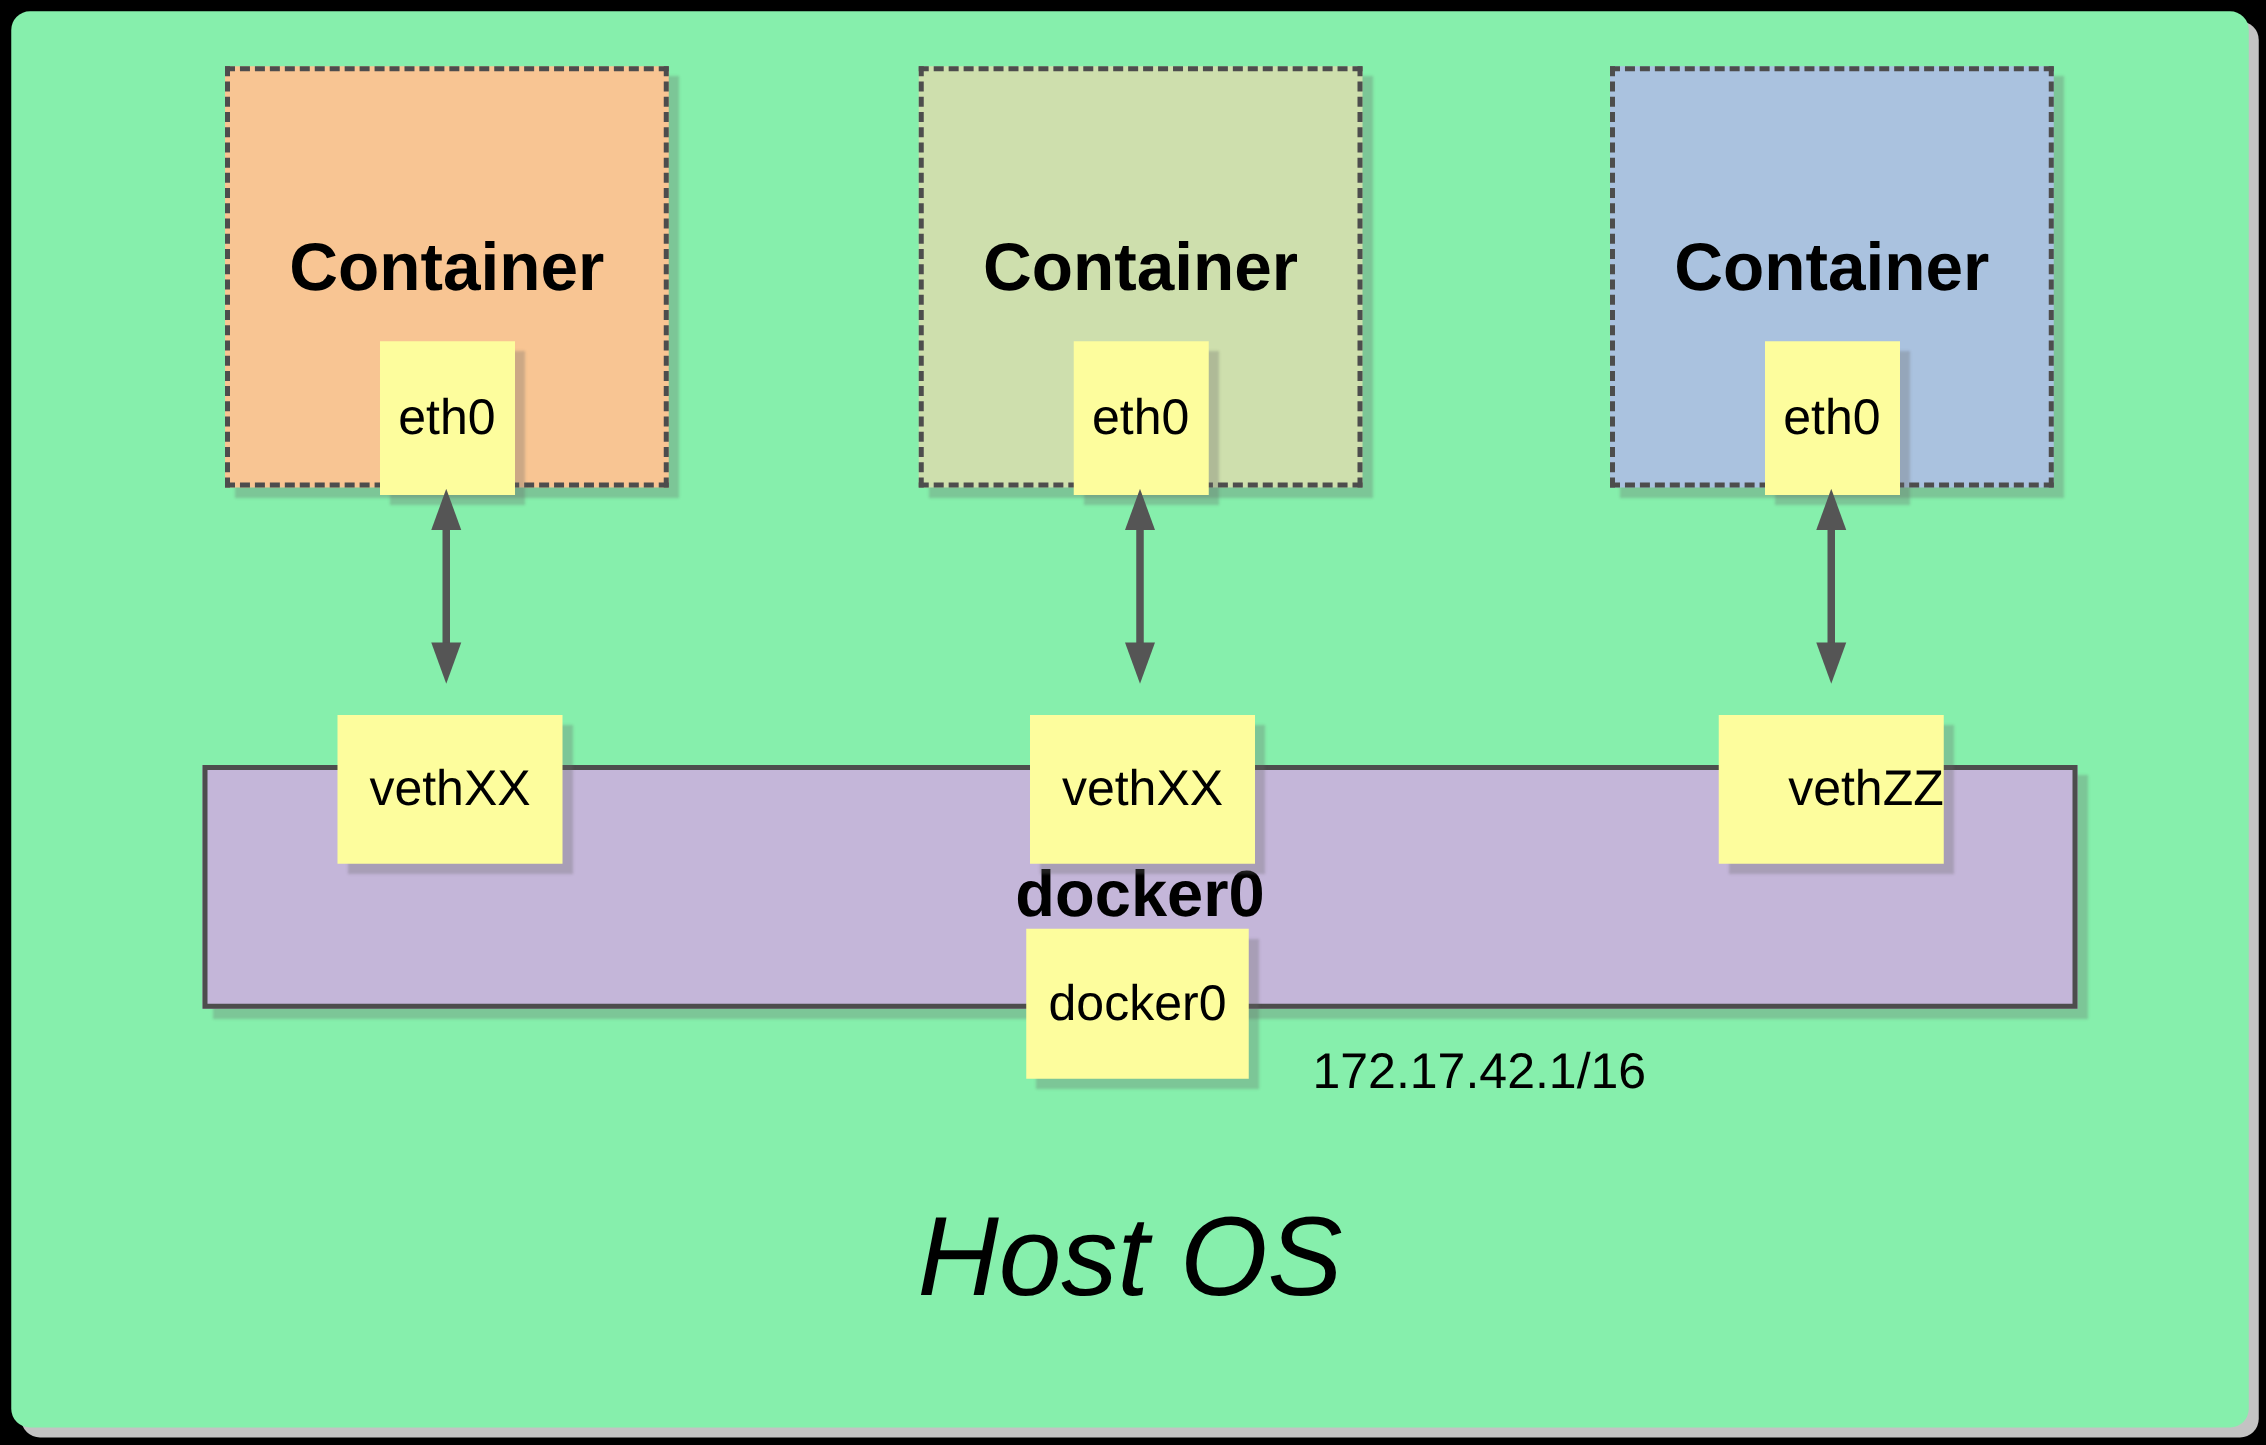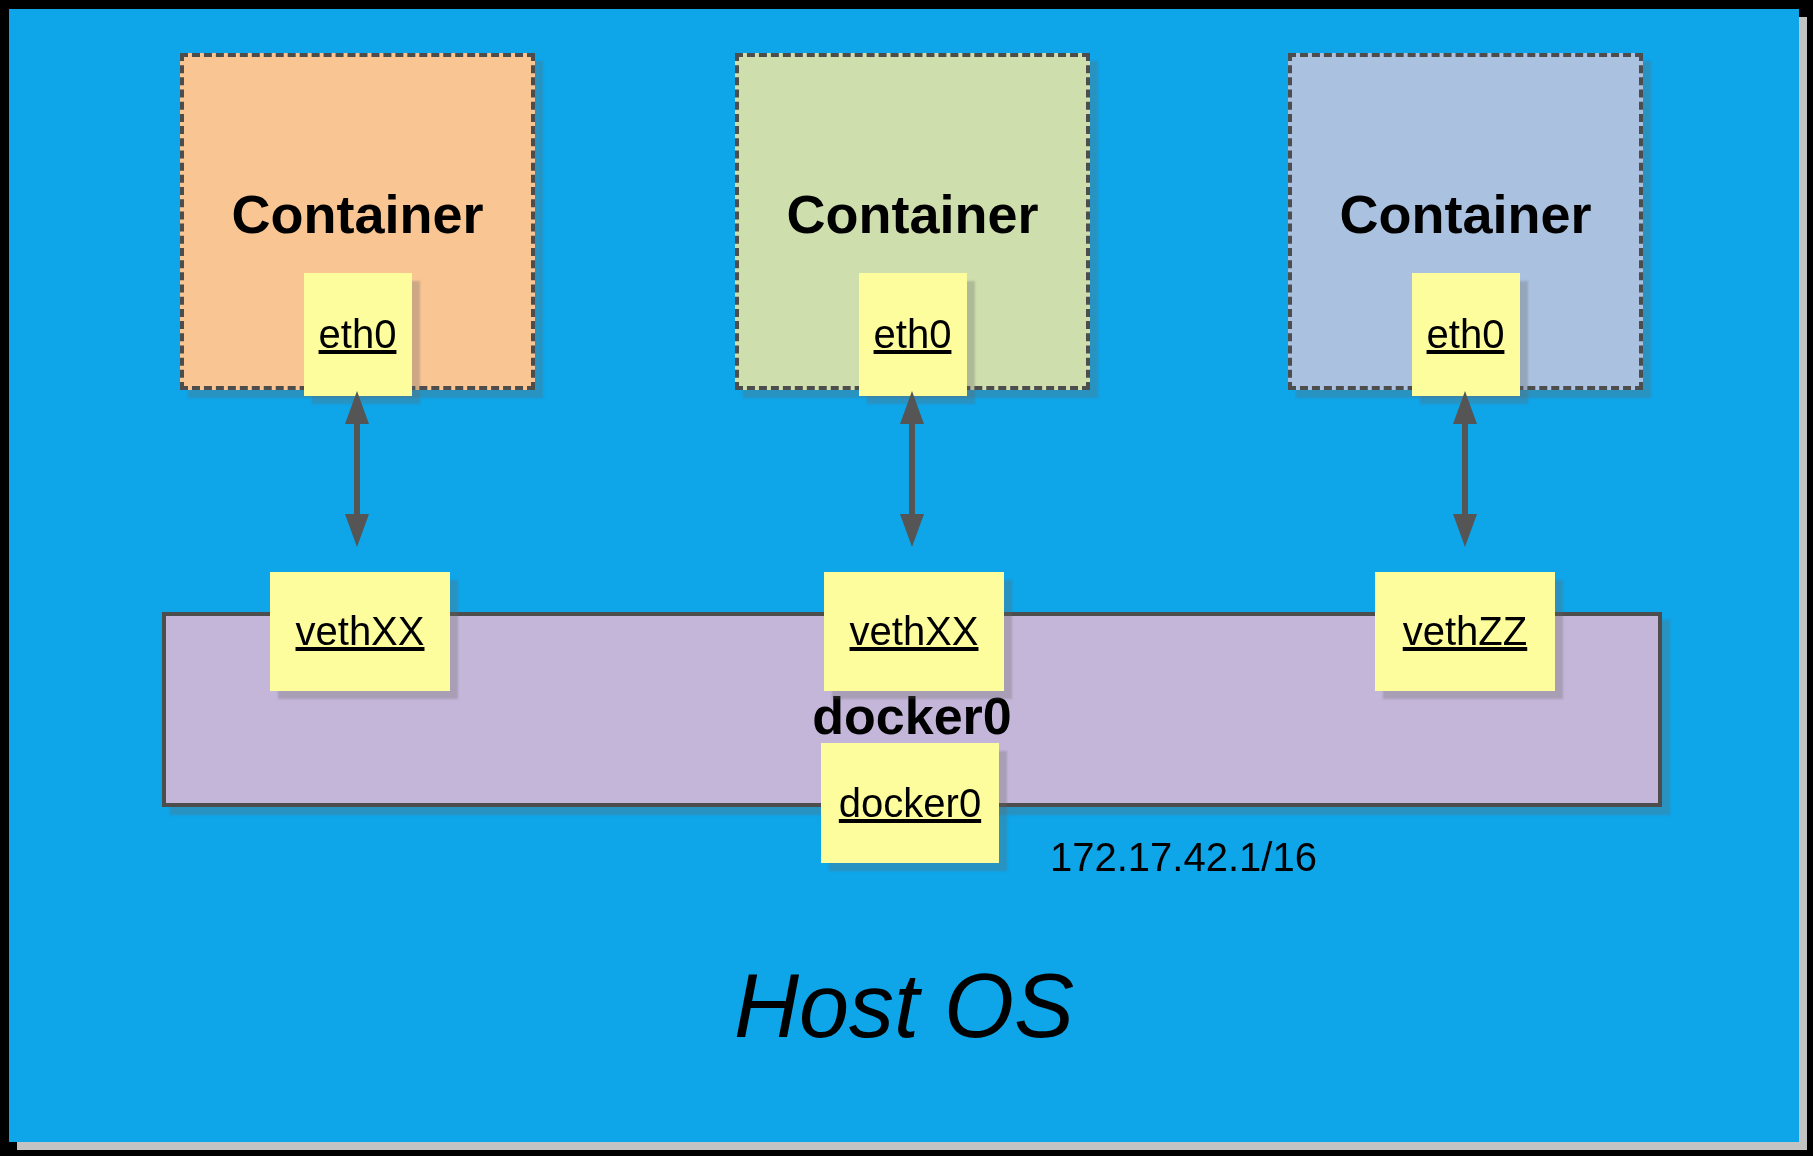--- a/index.html
+++ b/index.html
@@ -28,32 +28,32 @@
   .container-box.c3{left:1279px;}
   .container-title{
     position:absolute;left:0;top:128px;width:100%;
     text-align:center;font-size:54px;font-weight:bold;color:#000;
     line-height:1.1;
   }
   .note{
     background:#FDFD9D;
     box-shadow:8px 8px 2px rgba(102,102,102,0.30);
     display:flex;align-items:center;justify-content:center;
-    font-size:40px;color:#000;box-sizing:border-box;text-decoration:underline;
+    font-size:40px;color:#000;box-sizing:border-box;
   }
   .eth{
     position:absolute;left:50%;margin-left:-54px;bottom:-10px;
     width:108px;height:123px;
   }
   .veth{
     position:absolute;top:563px;width:180px;height:119px;z-index:3;
   }
   .veth.v1{left:261px;}
   .veth.v2{left:815px;}
-  .veth.v3{left:1366px;}
+  .veth.v3{left:1366px;justify-content:flex-end;}
   .arrow{
     position:absolute;top:381px;width:30px;height:158px;z-index:1;
   }
   .arrow.a1{left:333px;}
   .arrow.a2{left:888px;}
   .arrow.a3{left:1441px;}
   .bridge{
     position:absolute;left:153px;top:603px;width:1500px;height:195px;
     background:#C4B6D9;border:4px solid #4D4D4D;
     box-shadow:8px 8px 2px rgba(102,102,102,0.30);
@@ -75,21 +75,21 @@
     position:absolute;left:0;top:948px;width:100%;
     text-align:center;font-size:90px;font-weight:normal;color:#000;
     line-height:1.1;
     font-style:italic;
   }
 </style>
 </head>
 <body>
 
 <div class="stage">
-  <div class="host" style="background-color: #0ea5e9;">
+  <div class="host" style="background-color: #86efac; border-radius: 15px;">
 
     <div class="container-box c1" style="background-color: rgb(248, 197, 147);">
       <div class="container-title">Container</div>
       <div class="note eth" style="background-color: rgb(253, 253, 157);">
         <span>eth0</span>
       </div>
     </div>
 
     <div class="container-box c2" style="background-color: rgb(206, 223, 173);">
       <div class="container-title">Container</div>

